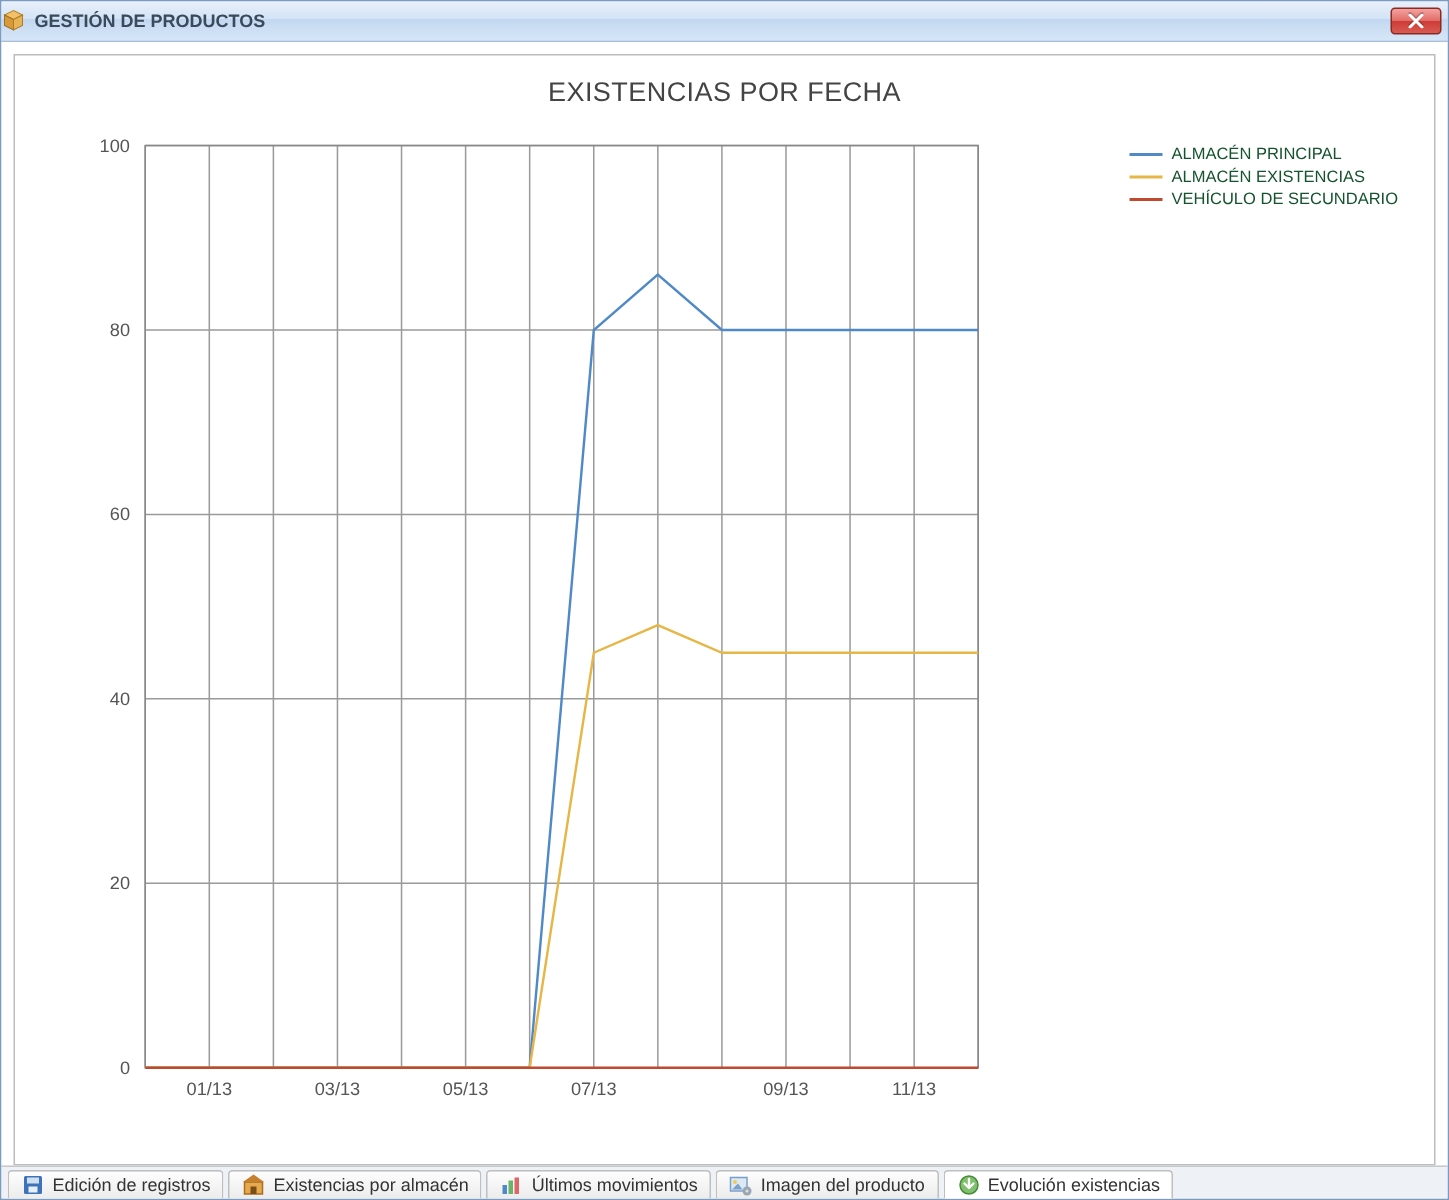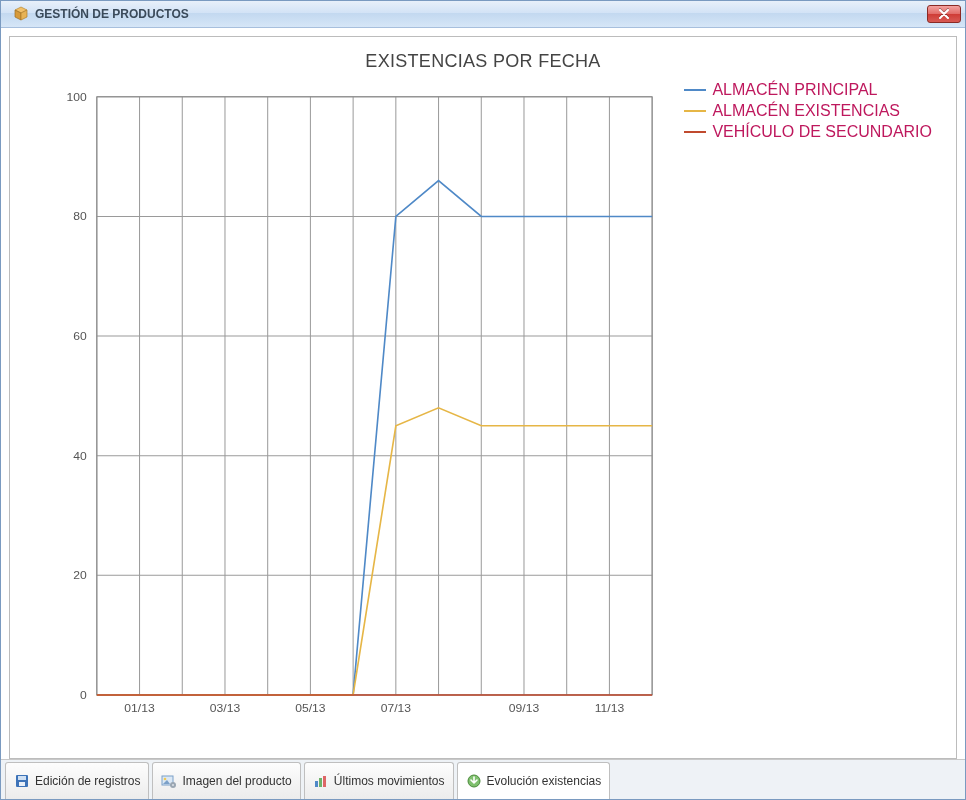--- a/index.html
+++ b/index.html
@@ -16,21 +16,21 @@
     height: 800px;
     display: flex;
     flex-direction: column;
     border: 1px solid #7a9ac0;
   }
   .titlebar {
     height: 27px;
     background: linear-gradient(to bottom, #e8f0fa 0%, #d3e3f6 45%, #c2d8f0 46%, #d6e6f7 100%);
     display: flex;
     align-items: center;
-    padding: 0 4px 0 12px;
+    padding: 0 4px 0 0;
     border-bottom: 1px solid #a7bfdd;
   }
   .title-icon {
     width: 16px; height: 16px;
     display: inline-flex; align-items: center; justify-content: center;
     margin-right: 6px;
   }
   .title-text {
     color: #3a4a5a;
     font-weight: bold;
@@ -73,32 +73,32 @@
     left: 24px;
     right: 10px;
     bottom: 24px;
   }
   svg.plot { width: 100%; height: 100%; }
   .axis-tick { font-size: 12px; fill: #555; }
   .grid-line { stroke: #9a9a9a; stroke-width: 1; }
   .plot-border { stroke: #888; stroke-width: 1; fill: none; }
   .legend {
     position: absolute;
-    top: 44px;
+    top: 60px;
     right: 24px;
-    font-size: 16px;
-    color: #be185d;
+    font-size: 11px;
+    color: #14532d;
   }
   .legend-row { display: flex; align-items: center; margin-bottom: 3px; }
   .legend-swatch {
     width: 22px; height: 0; border-top: 2px solid;
     margin-right: 6px;
   }
   .tabbar {
-    height: 40px;
+    height: 22px;
     background: #eef2f6;
     border-top: 1px solid #c8c8c8;
     display: flex;
     align-items: stretch;
     padding: 2px 4px 0 4px;
     gap: 3px;
   }
   .tab {
     display: inline-flex;
     align-items: center;
@@ -209,39 +209,49 @@
             <rect x="2" y="2" width="12" height="12" rx="1" fill="#3d73b8"></rect>
             <rect x="4" y="3" width="8" height="4" fill="#cfe0f3"></rect>
             <rect x="5" y="9" width="6" height="4" fill="#e8eff8"></rect>
           </svg>
       </span>
       <span>Edición de registros</span>
     </div>
     <div class="tab">
       <span class="tab-icon">
         <svg width="16" height="16" viewBox="0 0 16 16">
+            <rect x="2" y="6" width="12" height="8" fill="#e7a94e" stroke="#a96f1f"></rect>
+            <polygon points="1,6 8,1 15,6" fill="#c67f2b"></polygon>
+            <rect x="6" y="9" width="4" height="5" fill="#7a4c18"></rect>
+          </svg>
+      </span>
+      <span>Existencias por almacén</span>
+    </div>
+    <div class="tab">
+      <span class="tab-icon">
+        <svg width="16" height="16" viewBox="0 0 16 16">
+            <rect x="2" y="8" width="3" height="6" fill="#4f89c7"></rect>
+            <rect x="6" y="5" width="3" height="9" fill="#6db26a"></rect>
+            <rect x="10" y="3" width="3" height="11" fill="#d66"></rect>
+          </svg>
+      </span>
+      <span>Últimos movimientos</span>
+    </div>
+    <div class="tab">
+      <span class="tab-icon">
+        <svg width="16" height="16" viewBox="0 0 16 16">
             <rect x="1" y="3" width="11" height="9" fill="#dbe8f5" stroke="#7ba0c8"></rect>
             <circle cx="4" cy="6" r="1.3" fill="#f0c850"></circle>
             <polygon points="2,11 6,7 9,11" fill="#7ba0c8"></polygon>
             <circle cx="12" cy="12" r="3" fill="#9aa6b2"></circle>
             <circle cx="12" cy="12" r="1" fill="#dbe1e7"></circle>
           </svg>
       </span>
       <span>Imagen del producto</span>
     </div>
-    <div class="tab">
-      <span class="tab-icon">
-        <svg width="16" height="16" viewBox="0 0 16 16">
-            <rect x="2" y="8" width="3" height="6" fill="#4f89c7"></rect>
-            <rect x="6" y="5" width="3" height="9" fill="#6db26a"></rect>
-            <rect x="10" y="3" width="3" height="11" fill="#d66"></rect>
-          </svg>
-      </span>
-      <span>Últimos movimientos</span>
-    </div>
     <div class="tab active">
       <span class="tab-icon">
         <svg width="16" height="16" viewBox="0 0 16 16">
             <circle cx="8" cy="8" r="6" fill="#7fc06e" stroke="#4a8a3a"></circle>
             <path d="M8 4 v5 M5 7 l3 3 l3 -3" stroke="#fff" stroke-width="1.6" fill="none" stroke-linecap="round" stroke-linejoin="round"></path>
           </svg>
       </span>
       <span>Evolución existencias</span>
     </div>
   </div>

